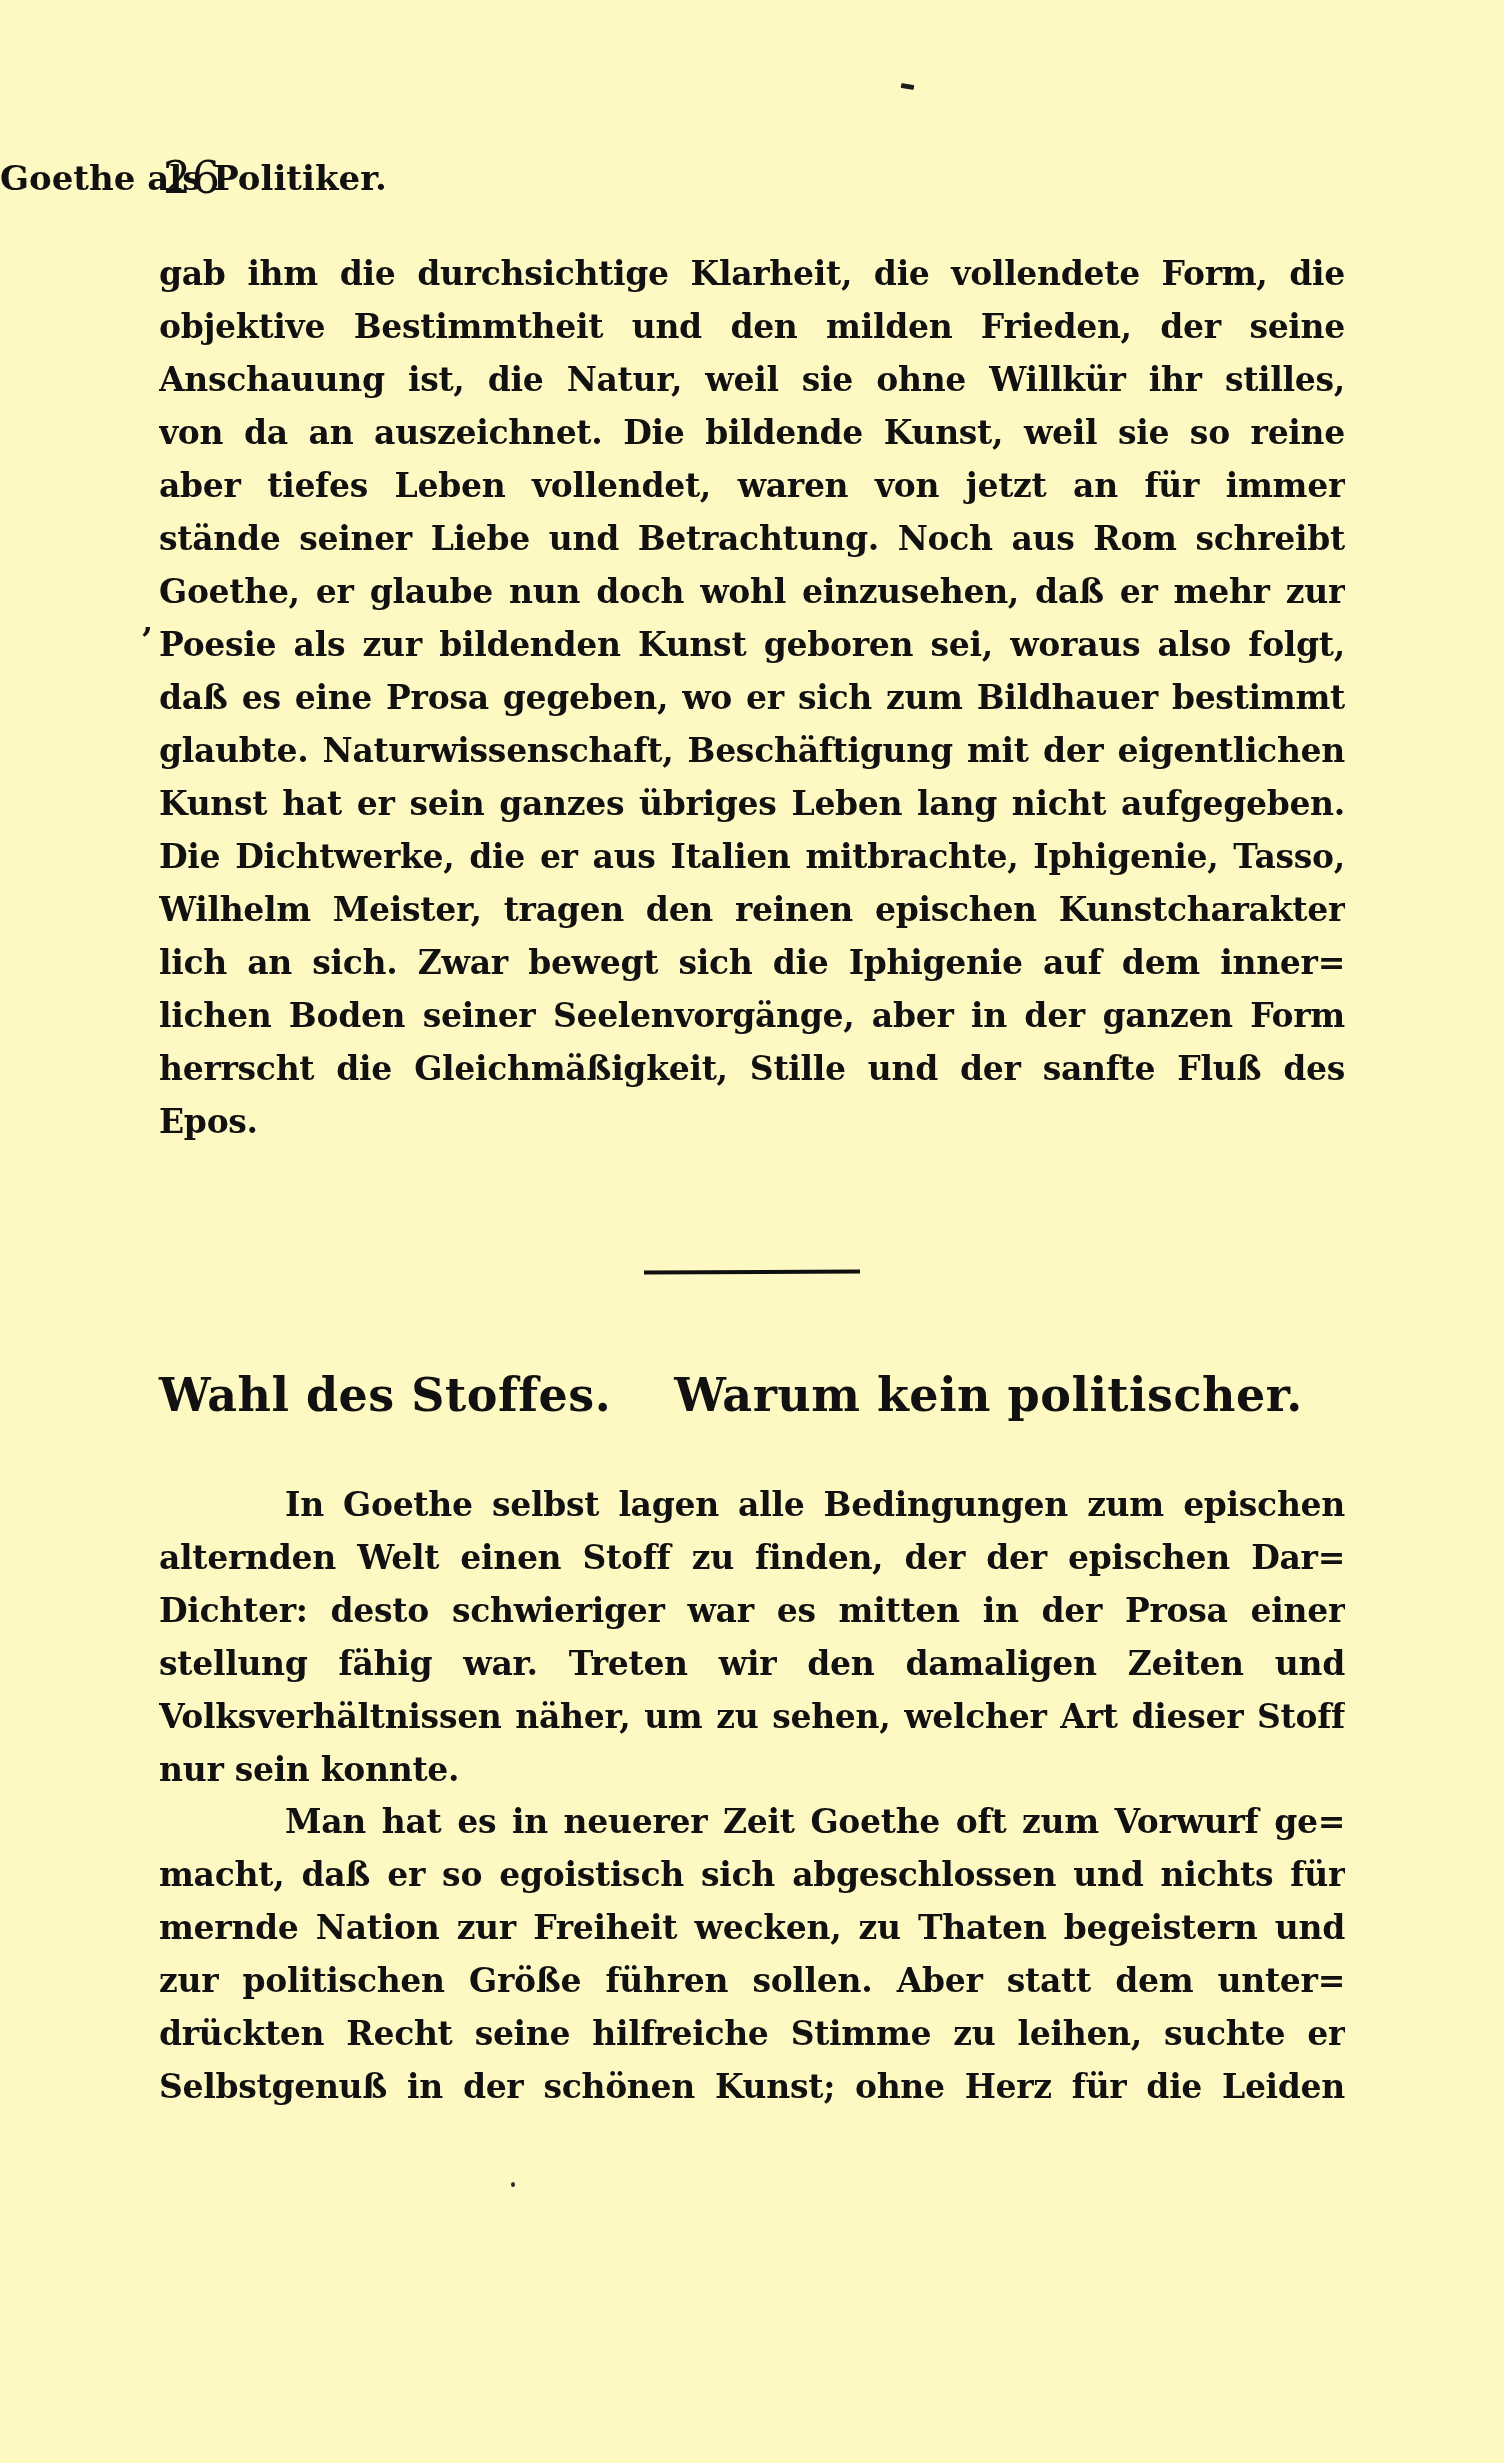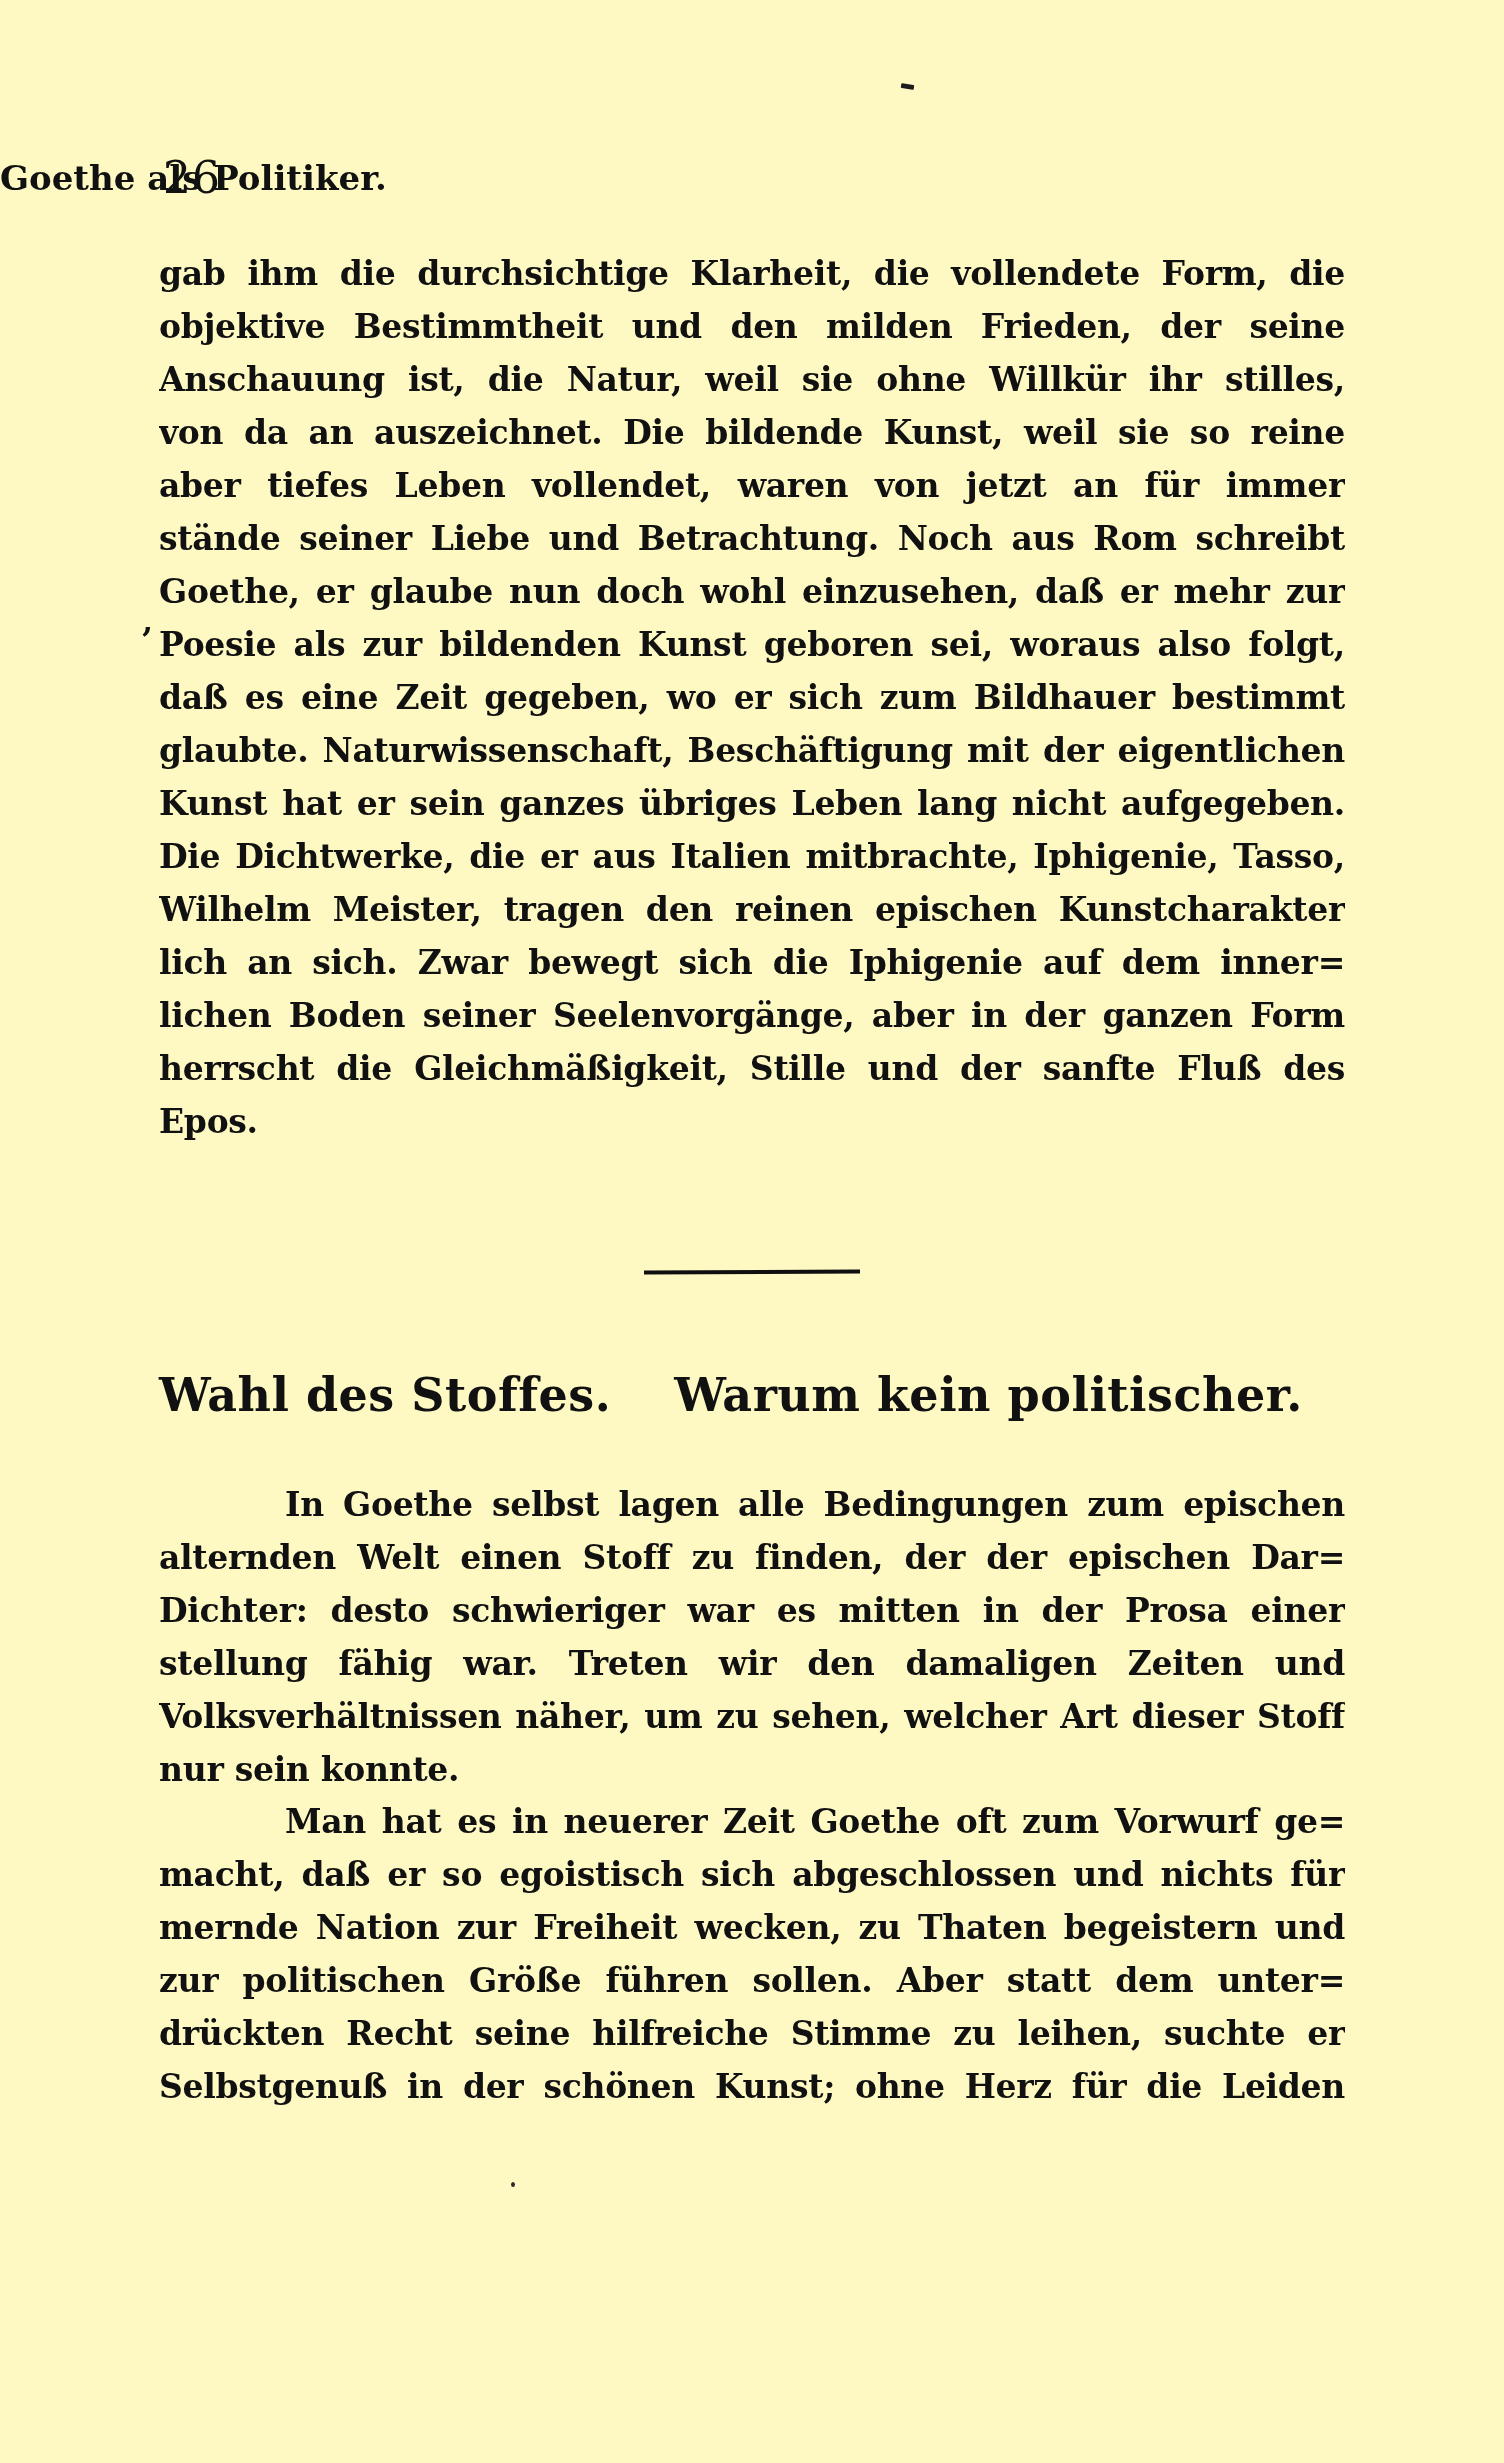--- a/index.html
+++ b/index.html
@@ -83,21 +83,21 @@
 
   <section class="para" id="para1">
     <div class="line">gab ihm die durchsichtige Klarheit, die vollendete Form, die</div>
     <div class="line">objektive Bestimmtheit und den milden Frieden, der seine Werke</div>
     <div class="line">Anschauung ist, die Natur, weil sie ohne Willkür ihr stilles,</div>
     <div class="line">von da an auszeichnet.  Die bildende Kunst, weil sie so reine</div>
     <div class="line">aber tiefes Leben vollendet, waren von jetzt an für immer Gegen=</div>
     <div class="line">stände seiner Liebe und Betrachtung.  Noch aus Rom schreibt</div>
     <div class="line">Goethe, er glaube nun doch wohl einzusehen, daß er mehr zur</div>
     <div class="line">Poesie als zur bildenden Kunst geboren sei, woraus also folgt,</div>
-    <div class="line">daß es eine Zeit gegeben, wo er sich zum Bildhauer bestimmt</div>
+    <div class="line">daß es eine Prosa gegeben, wo er sich zum Bildhauer bestimmt</div>
     <div class="line">glaubte.  Naturwissenschaft, Beschäftigung mit der eigentlichen</div>
     <div class="line">Kunst hat er sein ganzes übriges Leben lang nicht aufgegeben.</div>
     <div class="line">Die Dichtwerke, die er aus Italien mitbrachte, Iphigenie, Tasso,</div>
     <div class="line">Wilhelm Meister, tragen den reinen epischen Kunstcharakter deut=</div>
     <div class="line">lich an sich.  Zwar bewegt sich die Iphigenie auf dem inner=</div>
     <div class="line">lichen Boden seiner Seelenvorgänge, aber in der ganzen Form</div>
     <div class="line">herrscht die Gleichmäßigkeit, Stille und der sanfte Fluß des</div>
     <div class="line last">Epos.</div>
   </section>
 

